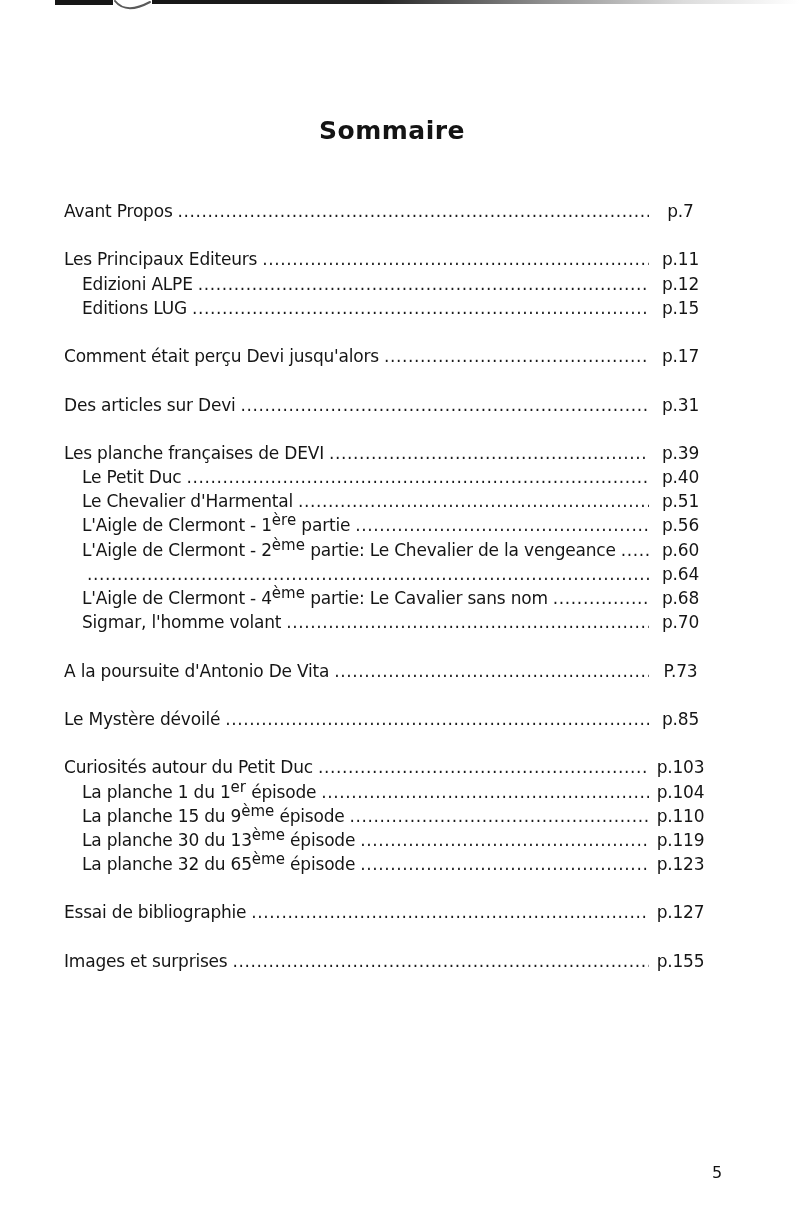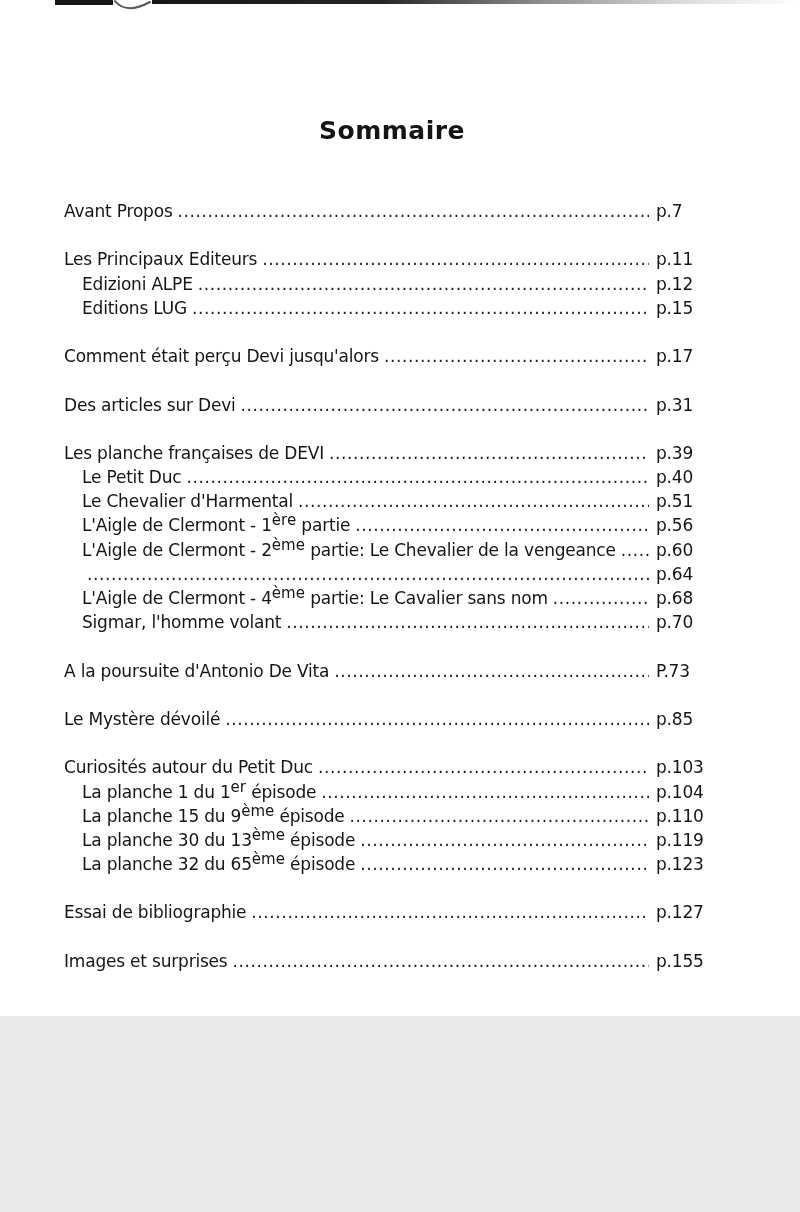--- a/index.html
+++ b/index.html
@@ -1,18 +1,18 @@
 <!DOCTYPE html>
 <html><head>
 <meta charset="utf-8">
 <style>
   html,body{margin:0;padding:0;background:#e9e9e9;}
   .page{
     position:relative;
-    width:800px;height:1016px;
+    width:800px;height:1212px;
     margin:0 auto;
     background:#ffffff;
     overflow:hidden;
     font-family:"DejaVu Sans","Liberation Sans",sans-serif;
     color:#151515;
   }
   
   .strip-a{position:absolute;top:0;left:55px;width:58px;height:5px;background:#161616;}
   .strip-b{position:absolute;top:0;left:152px;width:648px;height:4px;
     background:linear-gradient(to right,#161616 0%,#242424 35%,#8d8d8d 60%,#dcdcdc 82%,rgba(255,255,255,0) 100%);}
@@ -20,21 +20,21 @@
 
   .title{
     position:absolute;top:116px;left:0;width:784px;
     margin:0;text-align:center;
     font-size:25px;font-weight:600;letter-spacing:0.5px;color:#141414;
   }
 
   .toc{position:absolute;top:199px;left:64px;width:641px;font-size:17px;letter-spacing:-0.2px;}
   .toc-group{margin-bottom:24.2px;}
   .toc-group:last-child{margin-bottom:0;}
-  .toc-row{display:flex;align-items:baseline;height:24.2px;}
+  .toc-row{display:flex;align-items:baseline;height:24.2px;text-align:center;}
   .toc-row.indent{padding-left:18px;}
   .toc-label{flex:0 0 auto;white-space:nowrap;line-height:24.2px;}
   .leader{
     flex:1 1 auto;min-width:0;overflow:hidden;white-space:nowrap;
     margin-left:5px;line-height:24.2px;letter-spacing:0.6px;color:#1b1b1b;
   }
   .toc-page{flex:0 0 56px;padding-left:7px;white-space:nowrap;line-height:24.2px;box-sizing:border-box;}
   .sup{font-size:15px;position:relative;top:-6px;vertical-align:baseline;letter-spacing:0;}
 
   .folio{position:absolute;top:1163px;left:712px;font-size:16px;color:#111;}

